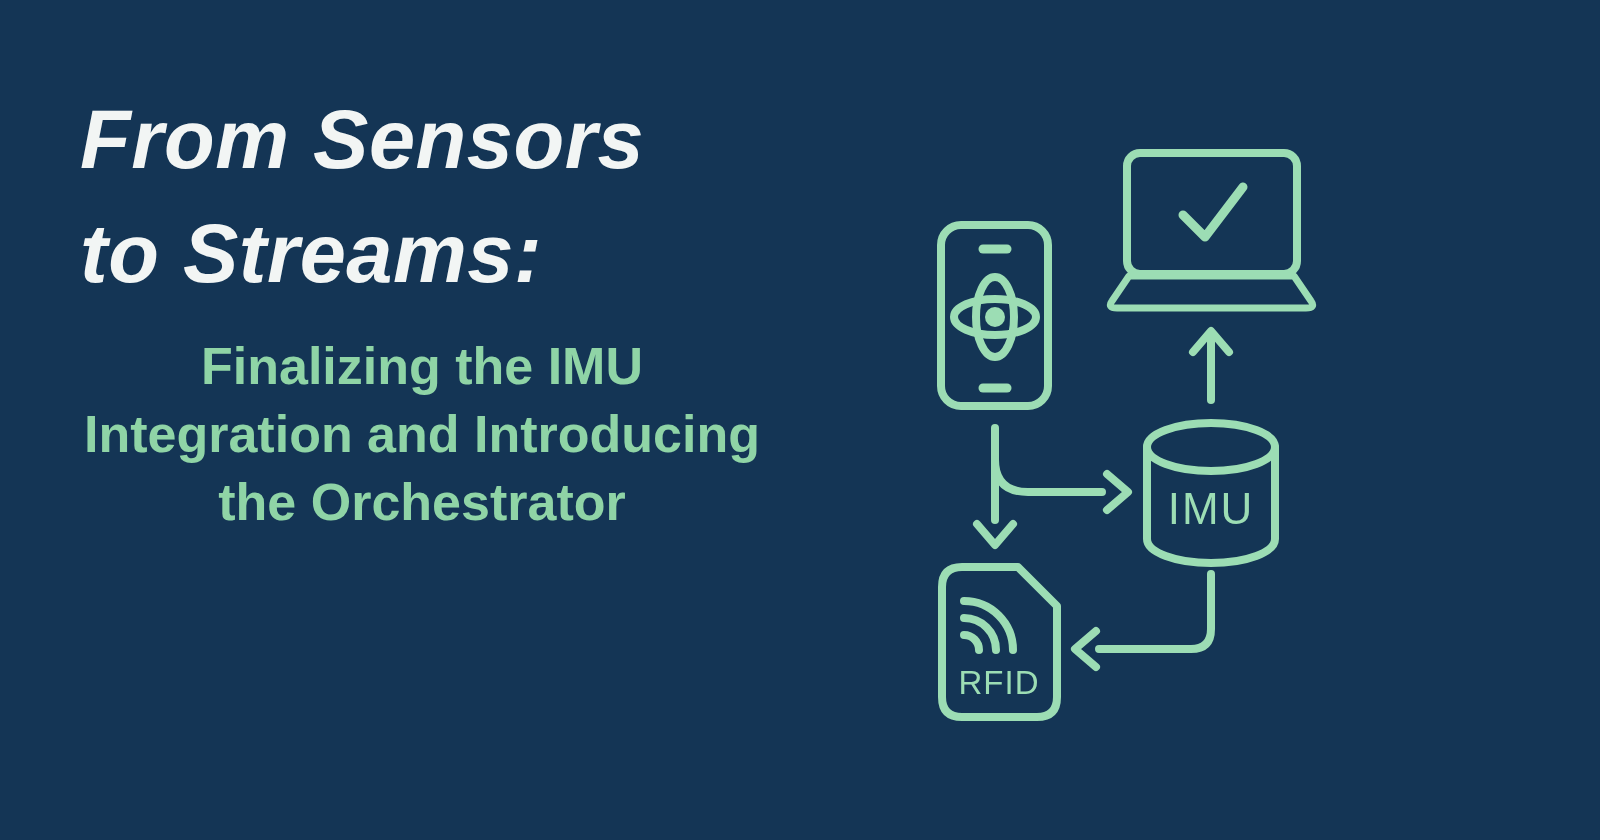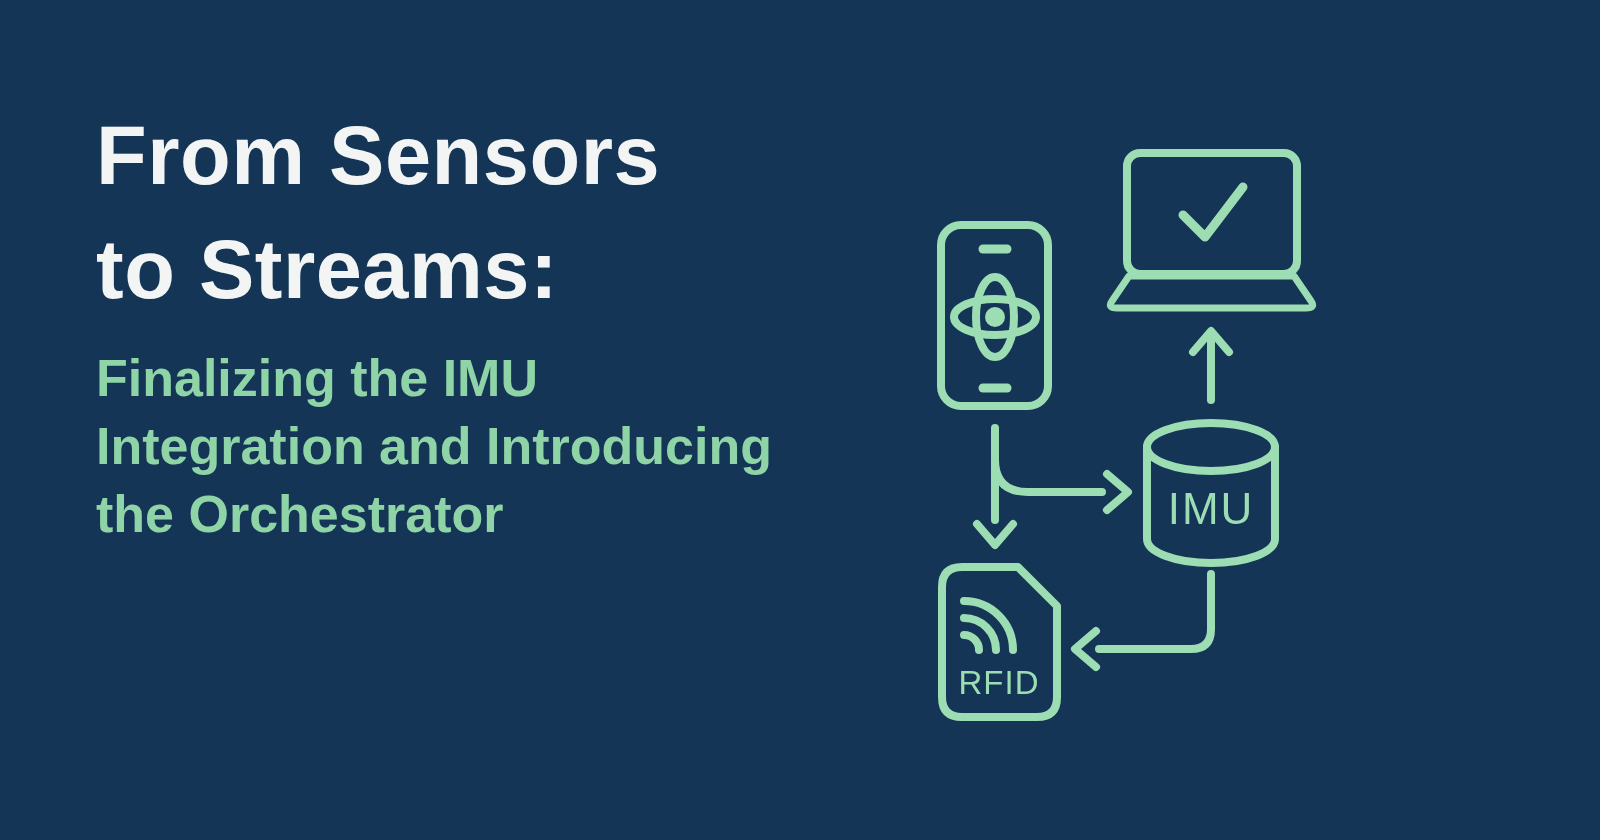--- a/index.html
+++ b/index.html
@@ -15,37 +15,39 @@
   body {
     width: 1600px; height: 840px;
     background: var(--background);
     position: relative;
     overflow: hidden;
     font-family: "Liberation Sans", "DejaVu Sans", sans-serif;
   }
   .title {
     position: absolute;
     left: 80px; top: 83px;
-    margin: 16px;
+    margin: 0;
     font-size: 83px;
     font-weight: 700;
     line-height: 114px;
     letter-spacing: 0.5px;
     color: var(--title);
     white-space: pre-line;
+    font-style: italic;
   }
   .subtitle {
     position: absolute;
     left: 80px; top: 328px;
-    margin: 16px;
+    margin: 4px;
     font-size: 52px;
     font-weight: 700;
     line-height: 68px;
     color: var(--subtitle-green);
     white-space: pre-line;
+    text-align: center;
   }
   .diagram {
     position: absolute;
     left: 0; top: 0;
     width: 1600px; height: 840px;
     color: var(--diagram-green);
   }
   .diagram text {
     font-family: "Liberation Sans", "DejaVu Sans", sans-serif;
   }

